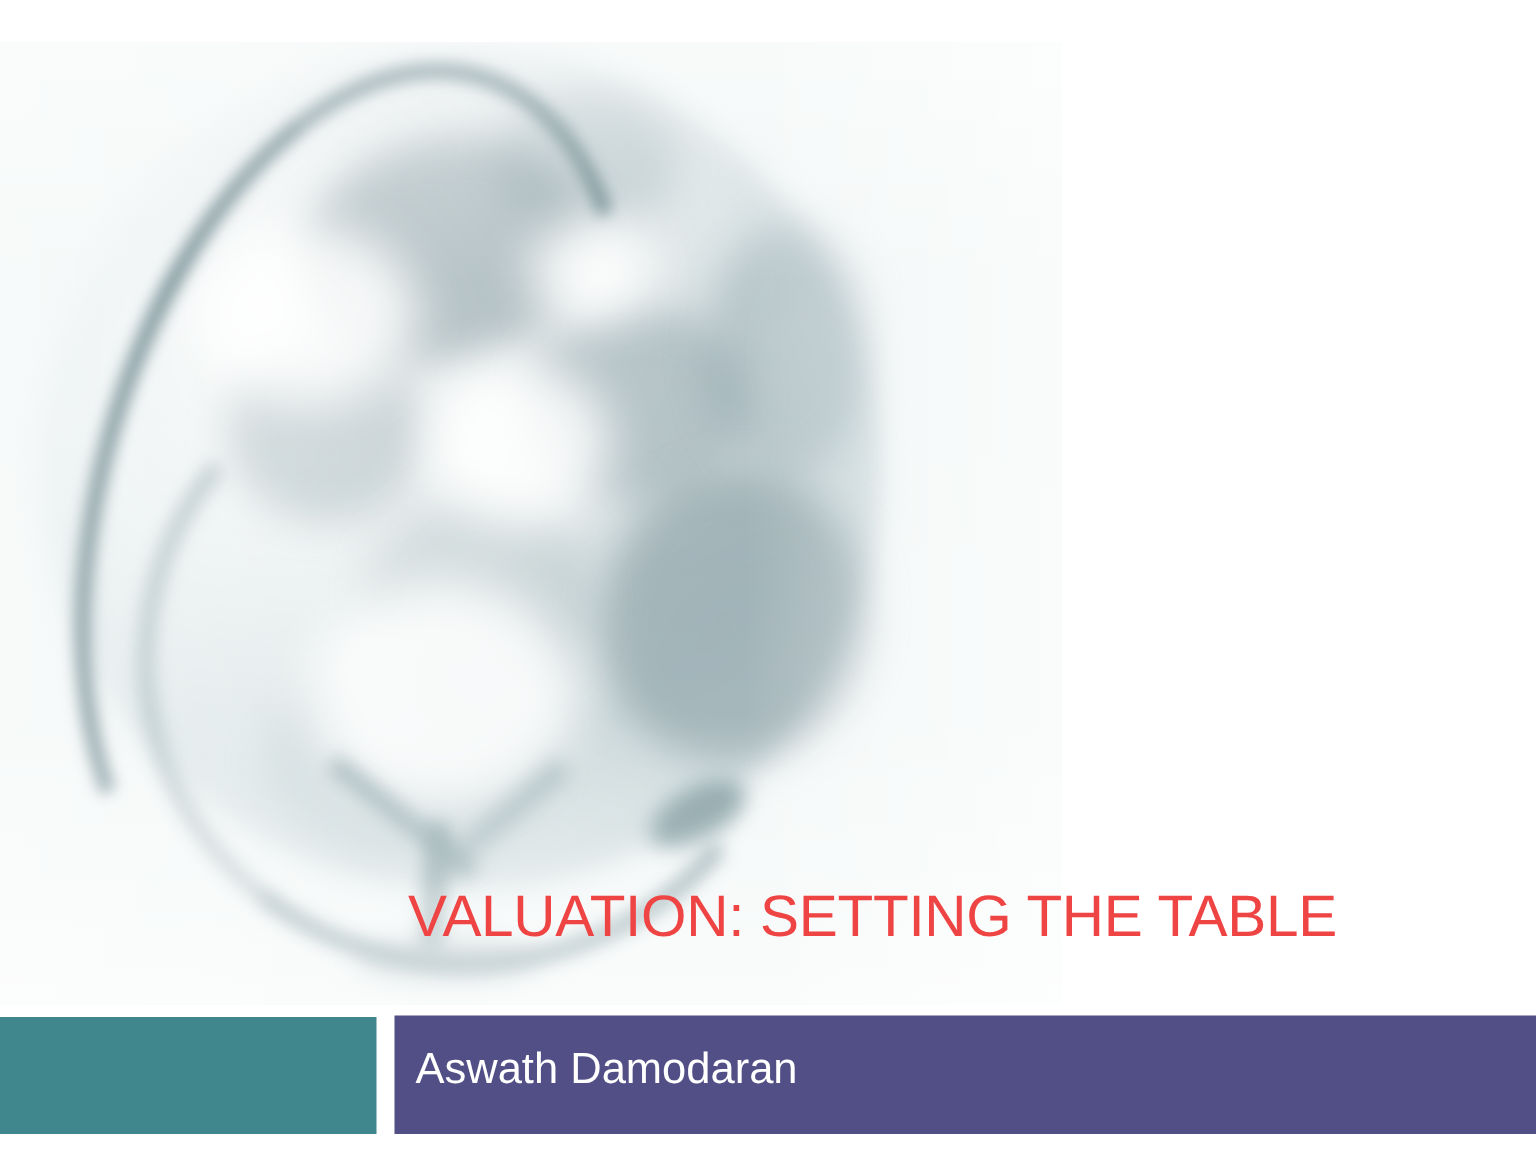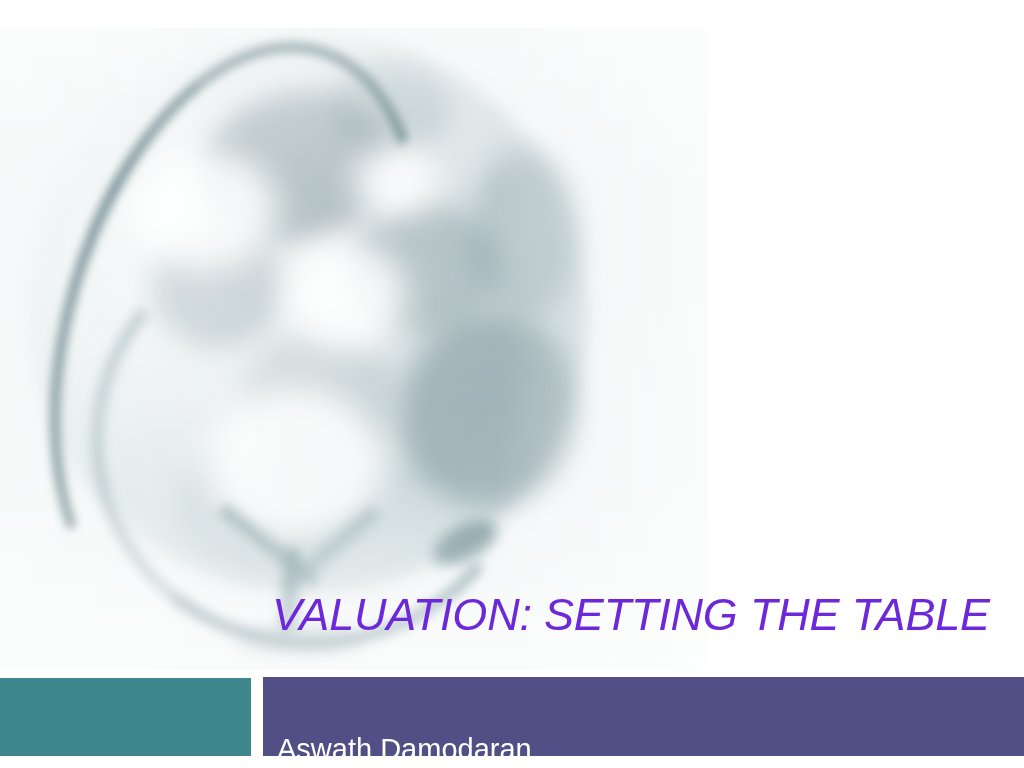--- a/index.html
+++ b/index.html
@@ -177,27 +177,26 @@
     filter: blur(9px);
     z-index: 5;
   }
 
   
   .title {
     position: absolute;
     left: 272px;
     top: 592px;
     width: 700px;
-    font-size: 45px;
+    font-size: 39px;
     line-height: 1.04;
     letter-spacing: -0.2px;
-    color: #6d28d9;
+    color: #ef4444;
     white-space: nowrap;
     z-index: 10;
-    font-style: italic;
   }
 
   
   .bar-teal {
     position: absolute;
     left: 0;
     top: 678px;
     width: 251px;
     height: 78px;
     background: #40868d;
@@ -214,21 +213,20 @@
   }
   .subtitle {
     position: absolute;
     left: 277px;
     top: 698px;
     font-size: 29px;
     line-height: 1.1;
     color: #ffffff;
     white-space: nowrap;
     z-index: 11;
-    margin-top: 36px;
   }
 </style>
 </head>
 <body>
 
 <div class="slide">
 
   <div class="photo">
     <div class="globe"></div>
 

